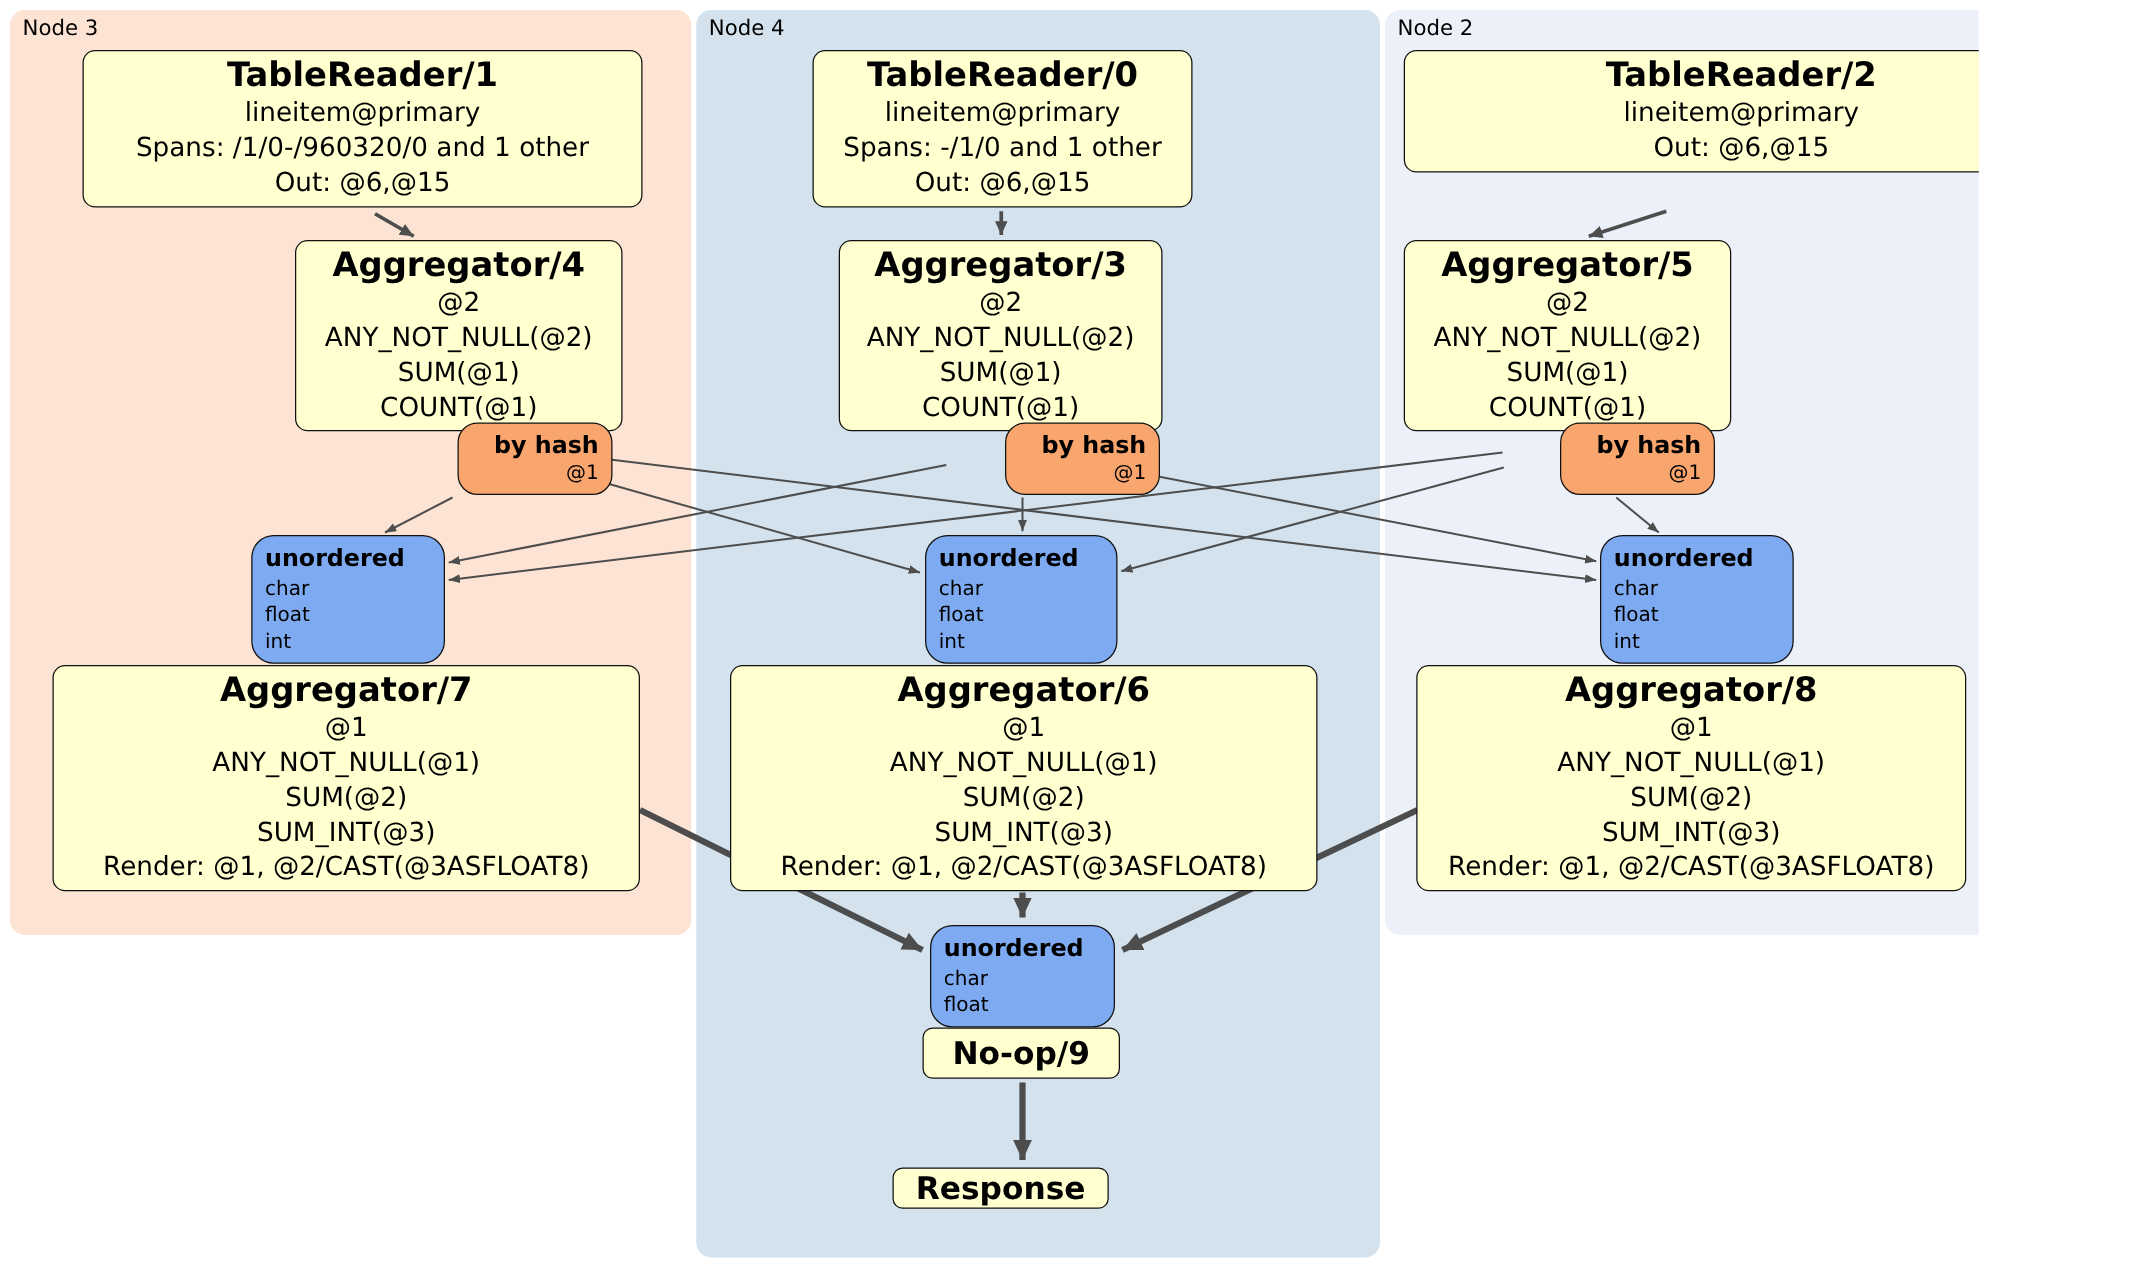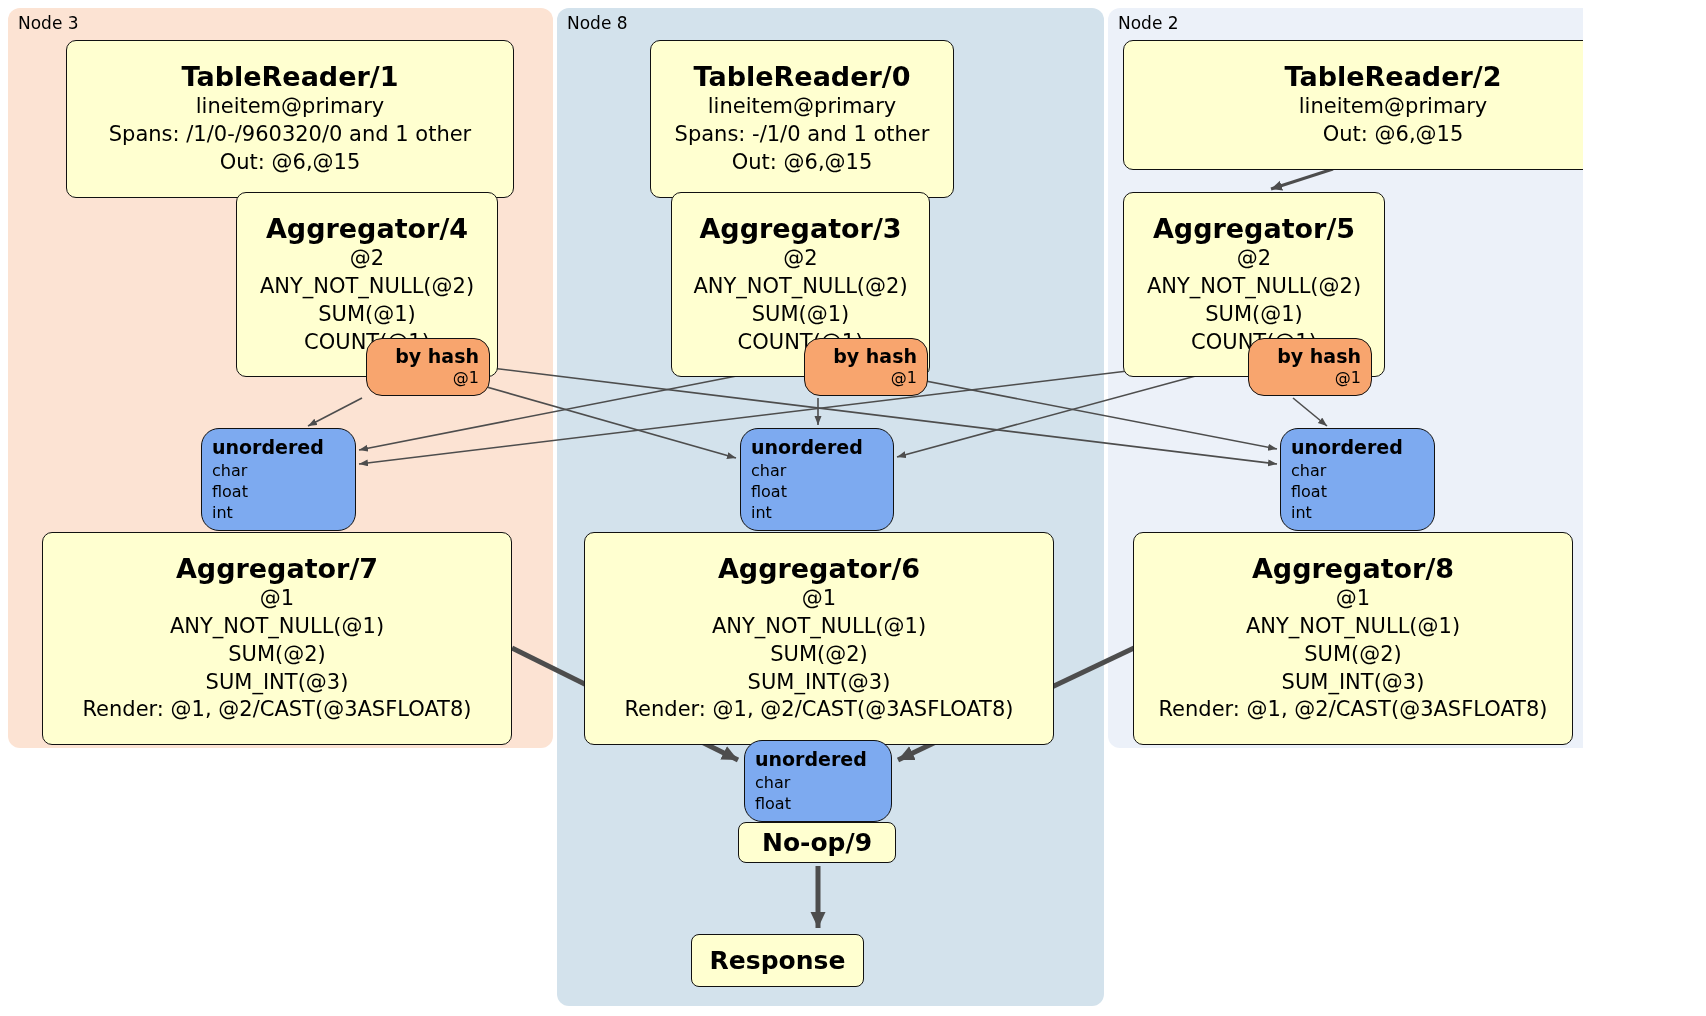--- a/index.html
+++ b/index.html
@@ -10,21 +10,21 @@
   .cluster{position:absolute;border-radius:12px;z-index:0;}
   .cluster-node3{left:8px;top:8px;width:545px;height:740px;background:#fce3d3;}
   .cluster-node1{left:557px;top:8px;width:547px;height:998px;background:#d3e2ec;}
   .cluster-node2{left:1108px;top:8px;width:590px;height:740px;background:#ecf1f9;}
   .cluster-label{position:absolute;left:10px;top:5px;font-size:17px;color:#000;}
 
   .edges{position:absolute;left:0;top:0;z-index:1;}
 
   
   .pbox{position:absolute;z-index:2;background:#ffffd0;border:1.5px solid #111;
-        border-radius:10px;text-align:center;padding:20px 8px;box-sizing:border-box;}
+        border-radius:10px;text-align:center;padding:4px 8px;box-sizing:border-box;}
   .pbox-title{font-size:27px;font-weight:bold;line-height:1.2;}
   .pbox-line{font-size:21px;line-height:1.32;}
 
   .tr1{left:66px;top:40px;width:448px;}
   .tr0{left:650px;top:40px;width:304px;}
   .tr2{left:1123px;top:40px;width:540px;}
   .agg4{left:236px;top:192px;width:262px;}
   .agg3{left:671px;top:192px;width:259px;}
   .agg5{left:1123px;top:192px;width:262px;}
   .agg7{left:42px;top:532px;width:470px;}
@@ -45,33 +45,33 @@
         border-radius:18px;text-align:left;padding:7px 10px;box-sizing:border-box;}
   .sync-title{font-size:19px;font-weight:bold;line-height:1.25;}
   .sync-type{font-size:16px;line-height:1.32;}
   .sync-n3{left:201px;top:428px;width:155px;}
   .sync-n1{left:740px;top:428px;width:154px;}
   .sync-n2{left:1280px;top:428px;width:155px;}
   .sync-final{left:744px;top:740px;width:148px;}
 
   
   .noop{left:738px;top:822px;width:158px;border-radius:8px;padding:4px 22px;}
-  .response{left:691px;top:934px;width:173px;border-radius:8px;padding:10px 6px;}
+  .response{left:714px;top:934px;width:173px;border-radius:8px;padding:0 6px;}
   .small-title{font-size:25px;font-weight:bold;line-height:1.25;}
 </style>
 </head>
 <body>
 
 <div class="canvas">
 
   <div class="cluster cluster-node3">
     <span class="cluster-label">Node 3</span>
   </div>
   <div class="cluster cluster-node1">
-    <span class="cluster-label">Node 8</span>
+    <span class="cluster-label">Node 4</span>
   </div>
   <div class="cluster cluster-node2">
     <span class="cluster-label">Node 2</span>
   </div>
 
   <svg class="edges" width="1706" height="1016" viewBox="0 0 1706 1016">
     <defs>
       <marker id="ah-s" markerUnits="userSpaceOnUse" markerWidth="10" markerHeight="8" refX="9" refY="3.5" orient="auto">
         <path d="M0,0 L9,3.5 L0,7 Z" fill="#4d4d4d"></path>
       </marker>

